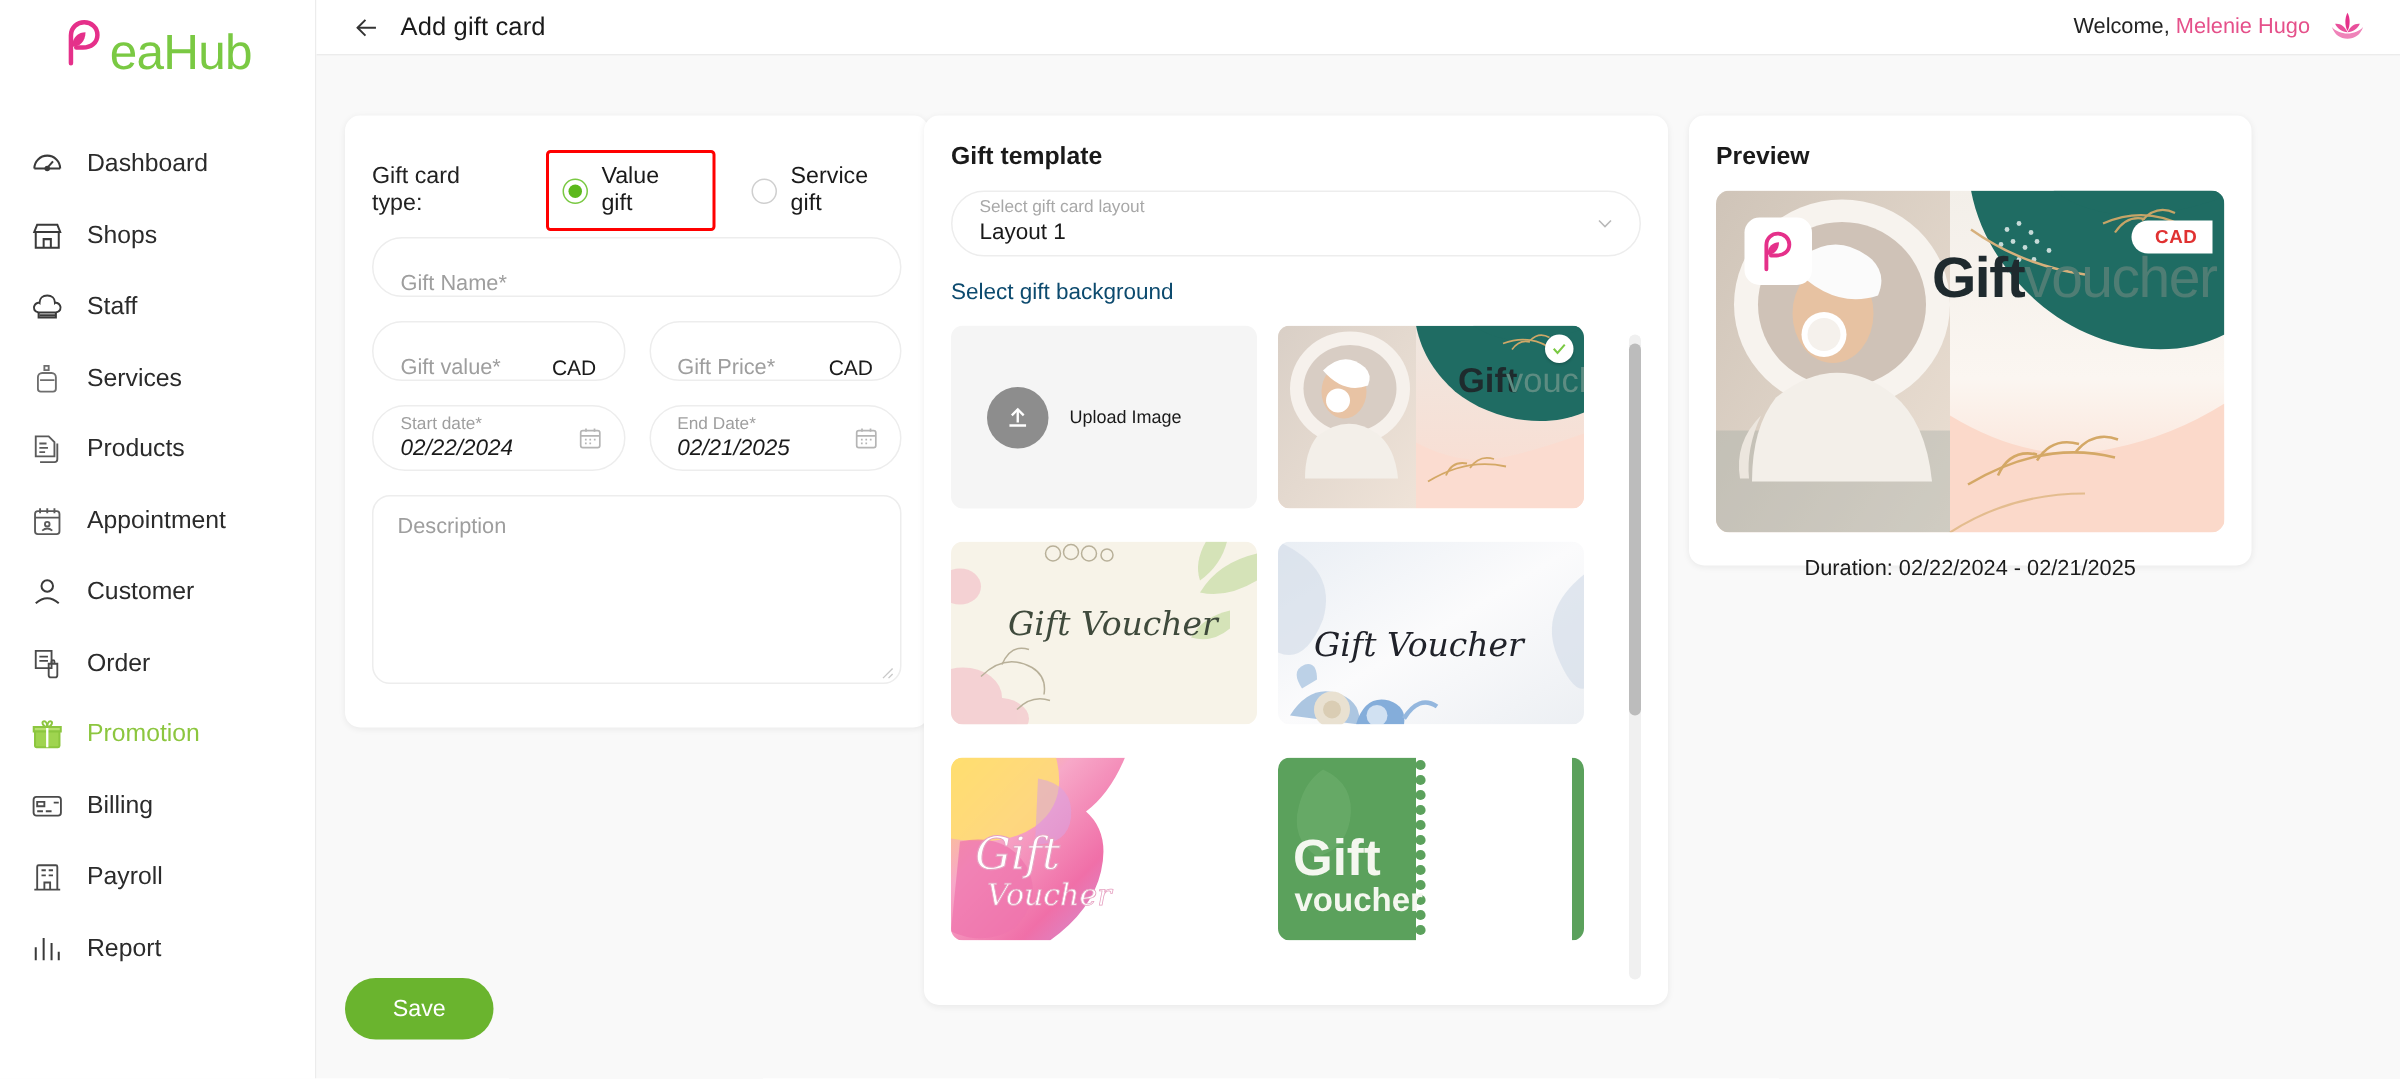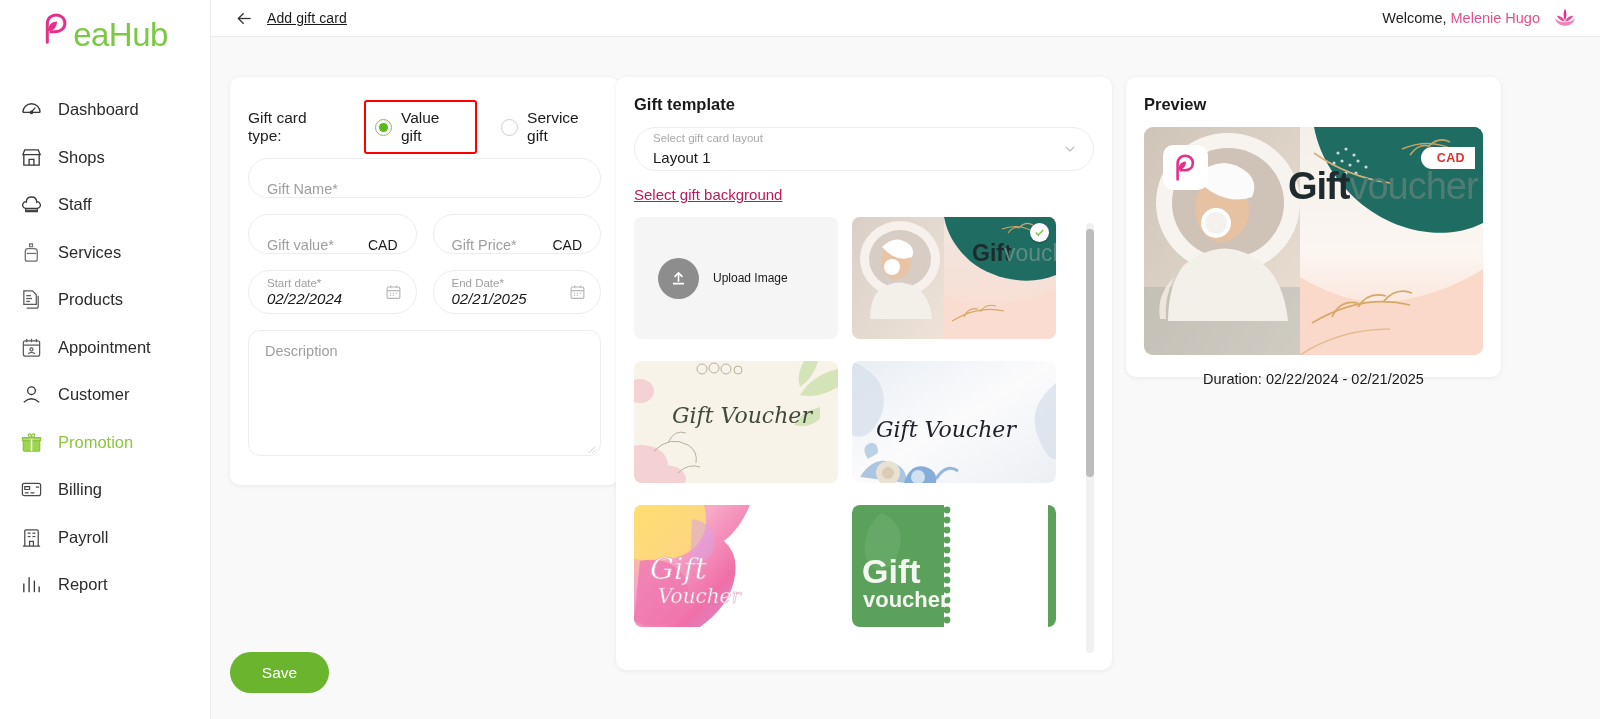--- a/index.html
+++ b/index.html
@@ -36,21 +36,21 @@
 
   
   .main { flex: 1; height: 719px; display: flex; flex-direction: column;
           background: #f9f9f9; position: relative; }
   .topbar {
     height: 37px; background: #ffffff; border-bottom: 1px solid #ececec;
     display: flex; align-items: center; padding: 0 22px 0 22px; flex: 0 0 37px;
   }
   .back-arrow { width: 22px; height: 22px; cursor: pointer; display:flex;
                 align-items:center; justify-content:center; color:#333; }
-  .page-title { font-size: 14px; color: #1a1a1a; margin-left: 12px; letter-spacing: .1px; text-decoration: underline;}
+  .page-title { font-size: 17px; color: #1a1a1a; margin-left: 12px; letter-spacing: .1px;}
   .topbar-right { margin-left: auto; display: flex; align-items: center; gap: 12px; }
   .welcome { font-size: 14.5px; color: #222; }
   .welcome .uname { color: #e5508a; text-align: right; }
   .avatar-lotus { width: 26px; height: 26px; cursor: pointer; }
 
   .content { flex: 1; position: relative; padding: 20px 0 0 0; }
 
   
   .card { background: #fff; border-radius: 10px; box-shadow: 0 1px 5px rgba(0,0,0,.07); }
   .card-title { font-size: 16.5px; font-weight: bold; color: #1a1a1a; }
@@ -101,28 +101,28 @@
     font-size: 15.5px; cursor: pointer; font-family: inherit;
   }
 
   
   .gift-tpl {
     position: absolute; left: 405px; top: 40px; width: 496px; height: 593px;
     padding: 18px 18px 0 18px;
   }
   .select-fld {
     margin-top: 13px; border: 1px solid #ededed; border-radius: 24px; height: 44px;
-    display: flex; flex-direction: column; justify-content: space-between;
+    display: flex; flex-direction: column; justify-content: flex-start;
     padding: 3px 16px 3px 18px; position: relative; cursor: pointer; background:#fff;
   }
   .select-fld .s-lbl { font-size: 11.5px; color: #a8a8a8; line-height: 14px; }
   .select-fld .s-val { font-size: 15px; color: #1a1a1a; line-height: 19px; }
   .chev { position:absolute; right: 15px; top: 50%; transform: translateY(-50%);
           width: 16px; height: 16px; color:#b9b9b9; }
-  .sel-bg-lbl { margin-top: 15px; font-size: 15px; color: #be185d; text-decoration: underline; }
+  .sel-bg-lbl { margin-top: 15px; font-size: 15px; color: #0c4a6e; }
 
   .tpl-scroll { position: relative; margin-top: 14px; height: 440px;
                 overflow: hidden; }
   .tpl-grid { display: grid; grid-template-columns: 204px 204px; gap: 22px 14px; }
   .tpl-cell { width: 204px; height: 122px; border-radius: 8px; overflow: hidden;
               position: relative; cursor: pointer; }
   .upload-cell { background: #f5f5f5; display: flex; align-items: center; gap: 14px;
                  padding-left: 24px; }
   .upl-circle { width: 41px; height: 41px; border-radius: 50%; background: #8d8d8d;
                 display:flex; align-items:center; justify-content:center; flex:0 0 41px; }
@@ -257,20 +257,32 @@
       <div class="nav-item">
         <span class="nav-ico">
           <svg viewBox="0 0 24 24" fill="none" stroke="#3a3a3a" stroke-width="1.4">
             <circle cx="12" cy="8" r="4"></circle>
               <path d="M4 20 q8-7 16 0"></path>
           </svg>
         </span>
         <span>Customer</span>
       </div>
 
+      <div class="nav-item">
+        <span class="nav-ico">
+          <svg viewBox="0 0 24 24" fill="none" stroke="#4a4a4a" stroke-width="1.3">
+            <path d="M4 3 h11 v12 H4z"></path>
+              <path d="M6.5 7 h6"></path>
+              <path d="M6.5 10 h6"></path>
+            <path d="M13 12 h6 v8 a1.5 1.5 0 0 1-1.5 1.5 h-3 A1.5 1.5 0 0 1 13 20z"></path>
+            <path d="M15 12 v-1.5 a1 1 0 0 1 2 0 V12"></path>
+          </svg>
+        </span>
+        <span>Order</span>
+      </div>
 
       <div class="nav-item active">
         <span class="nav-ico">
           <svg viewBox="0 0 24 24" fill="none" stroke="#8cc63f" stroke-width="1.4">
             <rect x="3.5" y="9" width="17" height="12" rx="1" fill="#9fd44f" stroke="#8cc63f"></rect>
             <path d="M2.6 7 h18.8 v3 H2.6z" fill="#b6e06f" stroke="#8cc63f"></path>
             <path d="M12 7 v14" stroke="#ffffff" stroke-width="1.6"></path>
             <path d="M12 7 C9 7 7.5 3 9.8 3 C11.3 3 12 5.2 12 7z" fill="none"></path>
             <path d="M12 7 C15 7 16.5 3 14.2 3 C12.7 3 12 5.2 12 7z" fill="none"></path>
           </svg>

